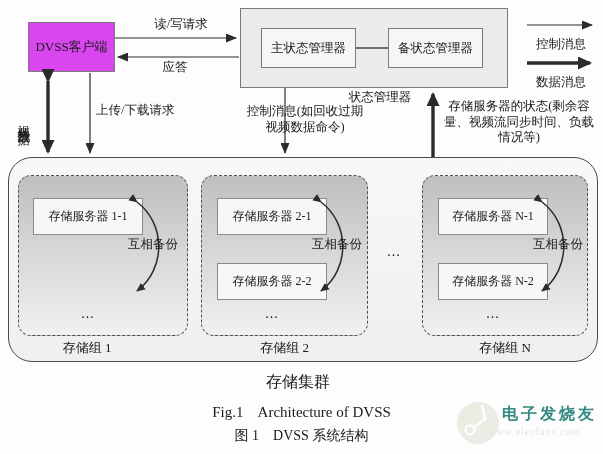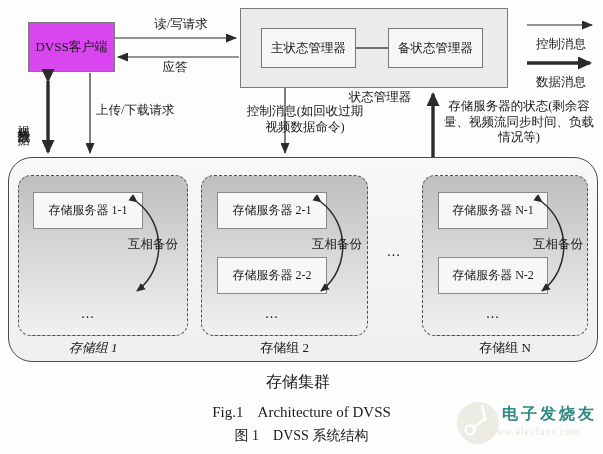--- a/index.html
+++ b/index.html
@@ -20,21 +20,21 @@
     position:absolute;left:8px;top:157px;width:590px;height:205px;box-sizing:border-box;
     border:1.4px solid #4a4a4a;border-radius:24px;background:linear-gradient(#f8f8f8,#efefef);z-index:1;
   }
   .group{
     position:absolute;top:175px;height:161px;box-sizing:border-box;
     border:1.2px dashed #4f4f4f;border-radius:13px;
     background:linear-gradient(#bfbfbf,#f1f1f1);z-index:2;
   }
   .g1{left:18px;width:170px;} .g2{left:201px;width:167px;} .gn{left:422px;width:166px;}
   .server{position:absolute;width:110px;height:37px;background:#f7f7f7;border:1px solid #8a8a8a;
-    box-sizing:border-box;display:flex;align-items:center;justify-content:center;font-size:12px;z-index:3;}
+    box-sizing:border-box;display:flex;align-items:center;justify-content:center;font-size:12px;z-index:3;margin-top:6px;}
   .row1{top:192px;} .row2{top:257px;}
   .s1{left:33px;} .s2{left:217px;} .sn{left:438px;}
   .dots{position:absolute;font-size:14px;letter-spacing:1px;z-index:3;}
   .grouplabel{position:absolute;top:339px;font-size:13px;text-align:center;z-index:3;}
   .caption{position:absolute;left:0;width:603px;text-align:center;white-space:pre;z-index:5;}
   .cap-en{top:404px;font-size:15px;}
   .cap-zh{top:427px;font-size:14px;}
   .cluster-label{position:absolute;left:8px;top:372px;width:580px;text-align:center;font-size:16px;z-index:5;}
   .watermark{position:absolute;left:446px;top:394px;width:156px;height:58px;z-index:0;opacity:0.85;}
   .wm-icon{position:absolute;left:8px;top:4px;}
@@ -130,21 +130,21 @@
 
   <div class="lbl" style="left:121px;top:237px;width:64px;">互相备份</div>
   <div class="lbl" style="left:305px;top:237px;width:64px;">互相备份</div>
   <div class="lbl" style="left:526px;top:237px;width:64px;">互相备份</div>
 
   <div class="dots" style="left:76px;top:306px;width:24px;text-align:center;">...</div>
   <div class="dots" style="left:260px;top:306px;width:24px;text-align:center;">...</div>
   <div class="dots" style="left:481px;top:306px;width:24px;text-align:center;">...</div>
   <div class="dots" style="left:381px;top:244px;width:26px;text-align:center;">...</div>
 
-  <div class="grouplabel" style="left:8px;width:170px;font-style:italic;">存储组 1</div>
+  <div class="grouplabel" style="left:2px;width:170px;">存储组 1</div>
   <div class="grouplabel" style="left:201px;width:167px;">存储组 2</div>
   <div class="grouplabel" style="left:422px;width:166px;">存储组 N</div>
 
   <div class="cluster-label">存储集群</div>
 
   <div class="caption cap-en">Fig.1    Architecture of DVSS</div>
   <div class="caption cap-zh">图 1    DVSS 系统结构</div>
 
 </div>
 

